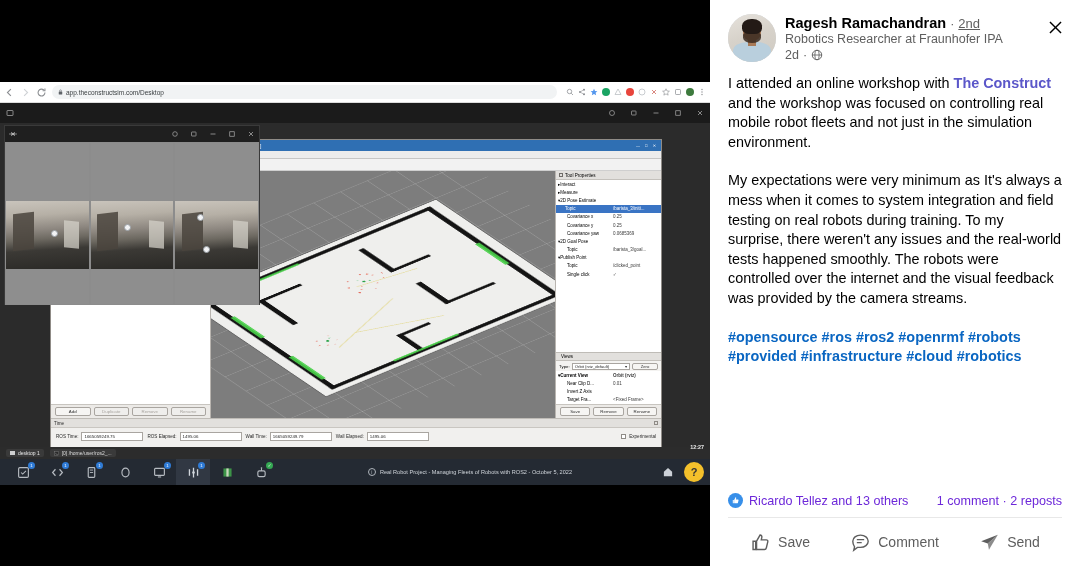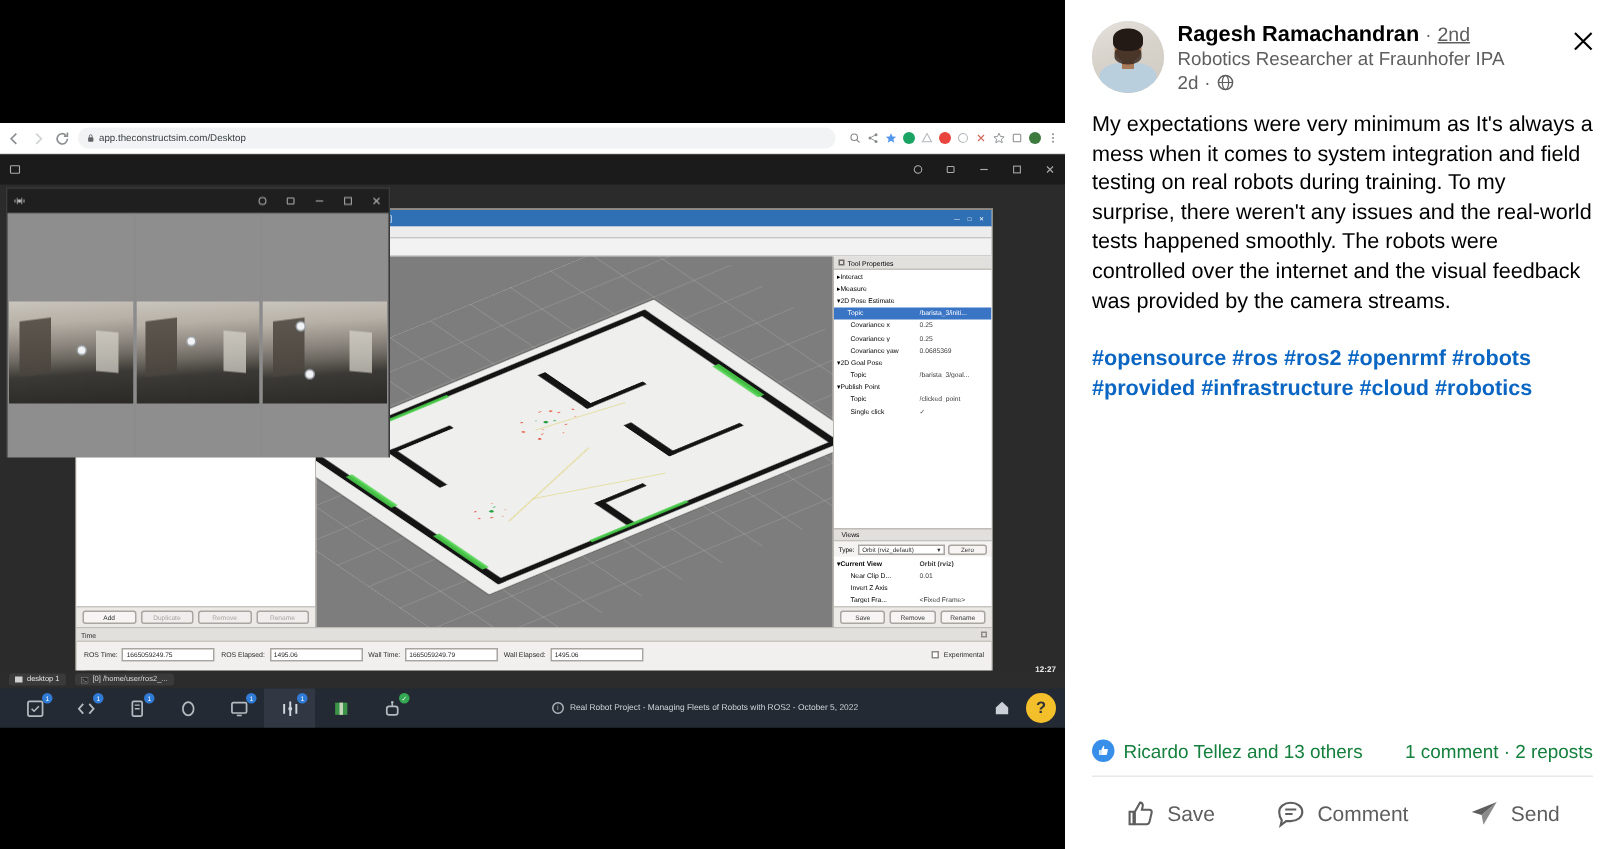--- a/index.html
+++ b/index.html
@@ -351,21 +351,21 @@
     margin-top: 12px; font-size: 14.4px; line-height: 19.6px; color: #000;
     flex: 1; overflow: hidden;
   }
   .post-body p { margin-bottom: 19px; }
   .post-body p:last-child { margin-bottom: 0; }
   .lnk { color: #5b57c9; font-weight: bold; }
   .mention { color: #0a66c2; font-weight: bold; }
   .tags { color: #0a66c2; font-weight: bold; }
 
   .social {
-    display: flex; align-items: center; font-size: 12.6px; color: #15803d;
+    display: flex; align-items: center; font-size: 12.6px; color: #6d28d9;
     padding: 10px 0 9px 0; margin-top: 6px;
   }
   .react-ico {
     width: 15px; height: 15px; border-radius: 50%; background: #378fe9;
     display: flex; align-items: center; justify-content: center;
     margin-right: 6px; flex: none;
   }
   .react-ico svg { width: 9px; height: 9px; display: block; }
   .social .right { margin-left: auto; }
   .divider { height: 1px; background: #e8e8e8; }
@@ -972,20 +972,21 @@
         </div>
       </div>
       <div class="close-btn">
         <svg viewBox="0 0 24 24">
             <path d="M5 5 L19 19 M19 5 L5 19" stroke="#000" stroke-width="1.8" fill="none"></path>
           </svg>
       </div>
     </div>
 
     <div class="post-body">
+      <p><span>I attended an online workshop with </span><span class="lnk">The Construct</span><span> and the workshop was focused on controlling real mobile robot fleets and not just in the simulation environment.</span></p>
       <p>My expectations were very minimum as It's always a mess when it comes to system integration and field testing on real robots during training. To my surprise, there weren't any issues and the real-world tests happened smoothly. The robots were controlled over the internet and the visual feedback was provided by the camera streams.</p>
       <p class="tags">#opensource #ros #ros2 #openrmf #robots #provided #infrastructure #cloud #robotics</p>
     </div>
 
     <div class="social">
       <span class="react-ico">
         <svg viewBox="0 0 16 16">
             <path d="M5 7 H3.2 V13 H5 Z M5.6 7 L8 2.4 C9 2.4 9.4 3.2 9.2 4.2 L8.8 6 H12.4 C13.2 6 13.6 6.7 13.4 7.4 L12.3 12 C12.1 12.7 11.6 13 11 13 H5.6 Z" fill="#fff"></path>
           </svg>
       </span>

